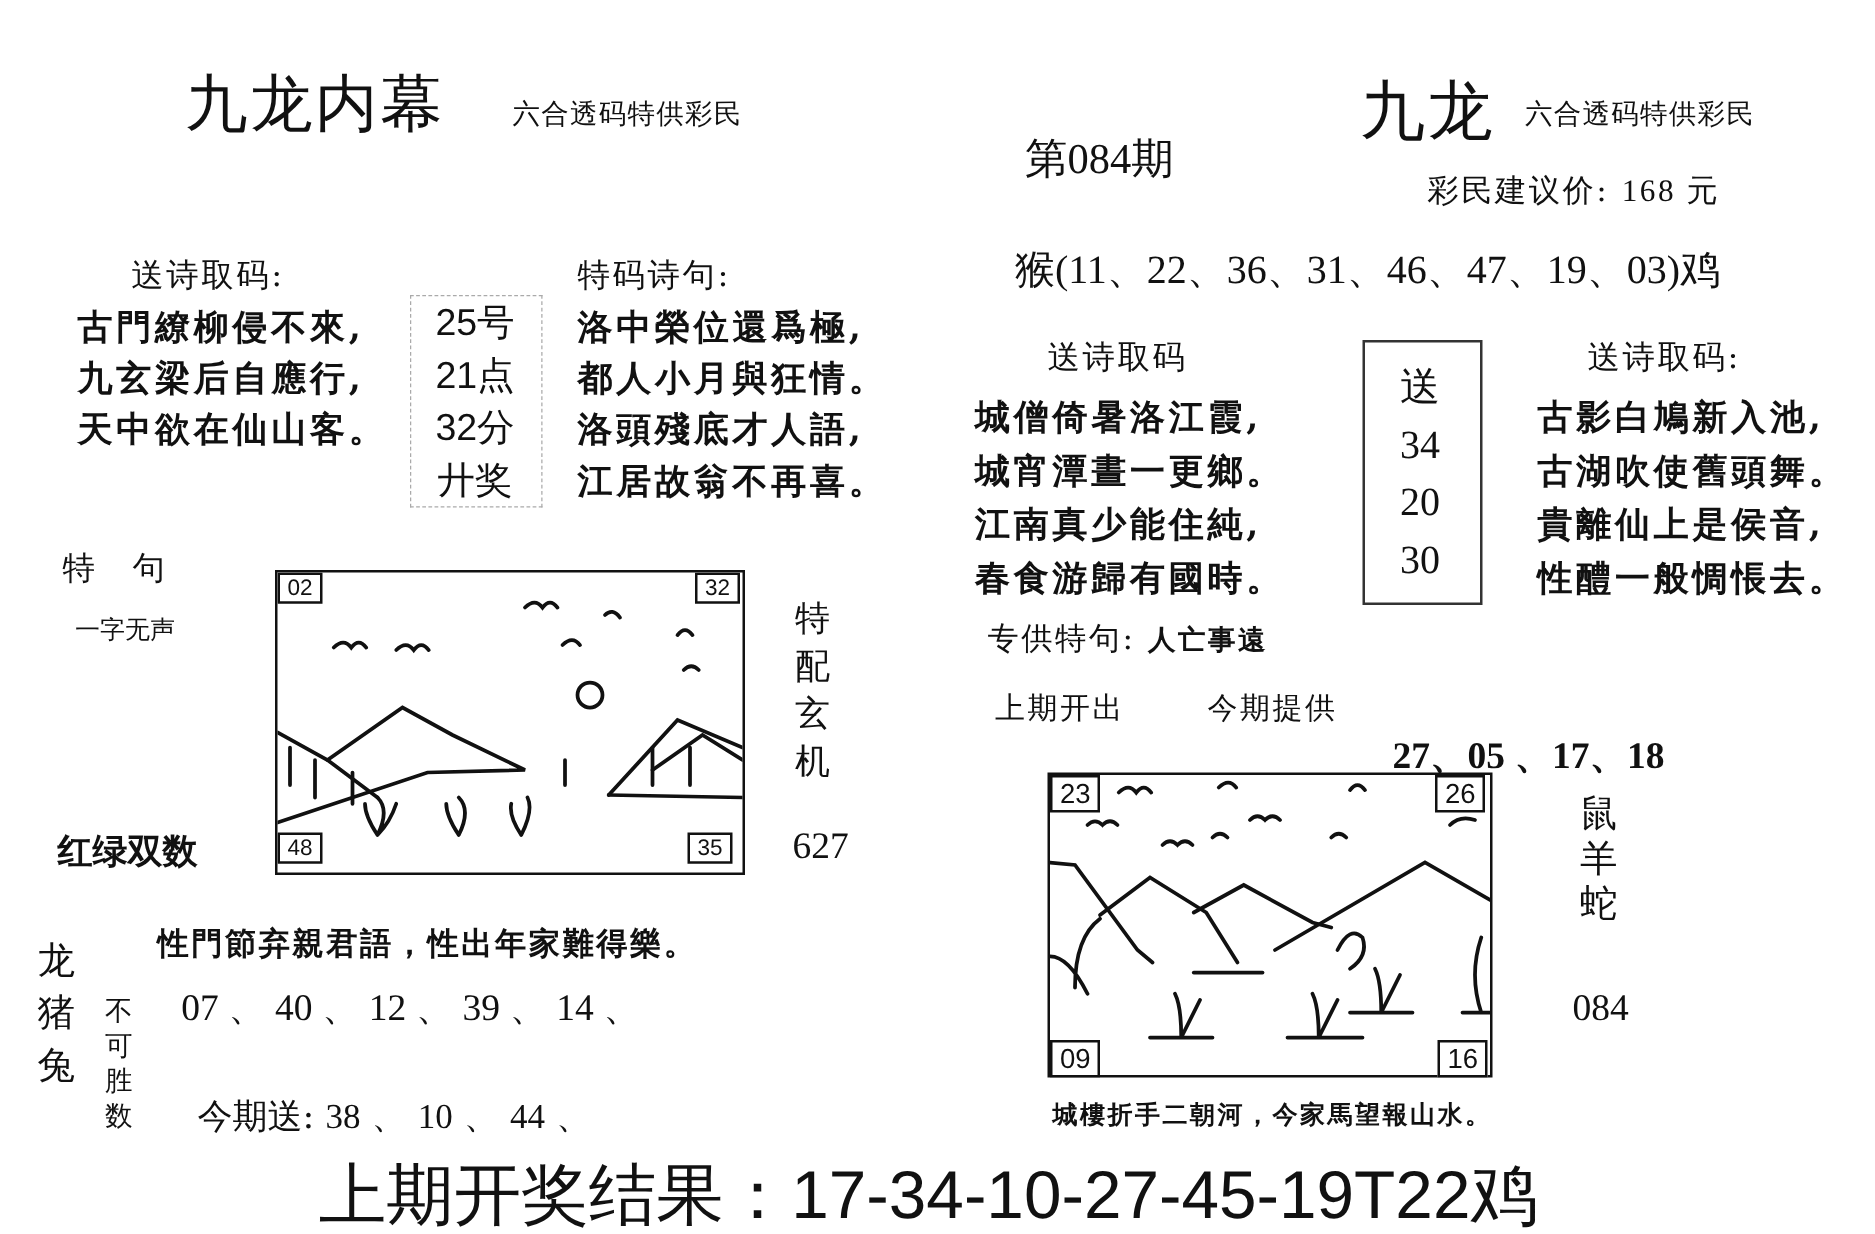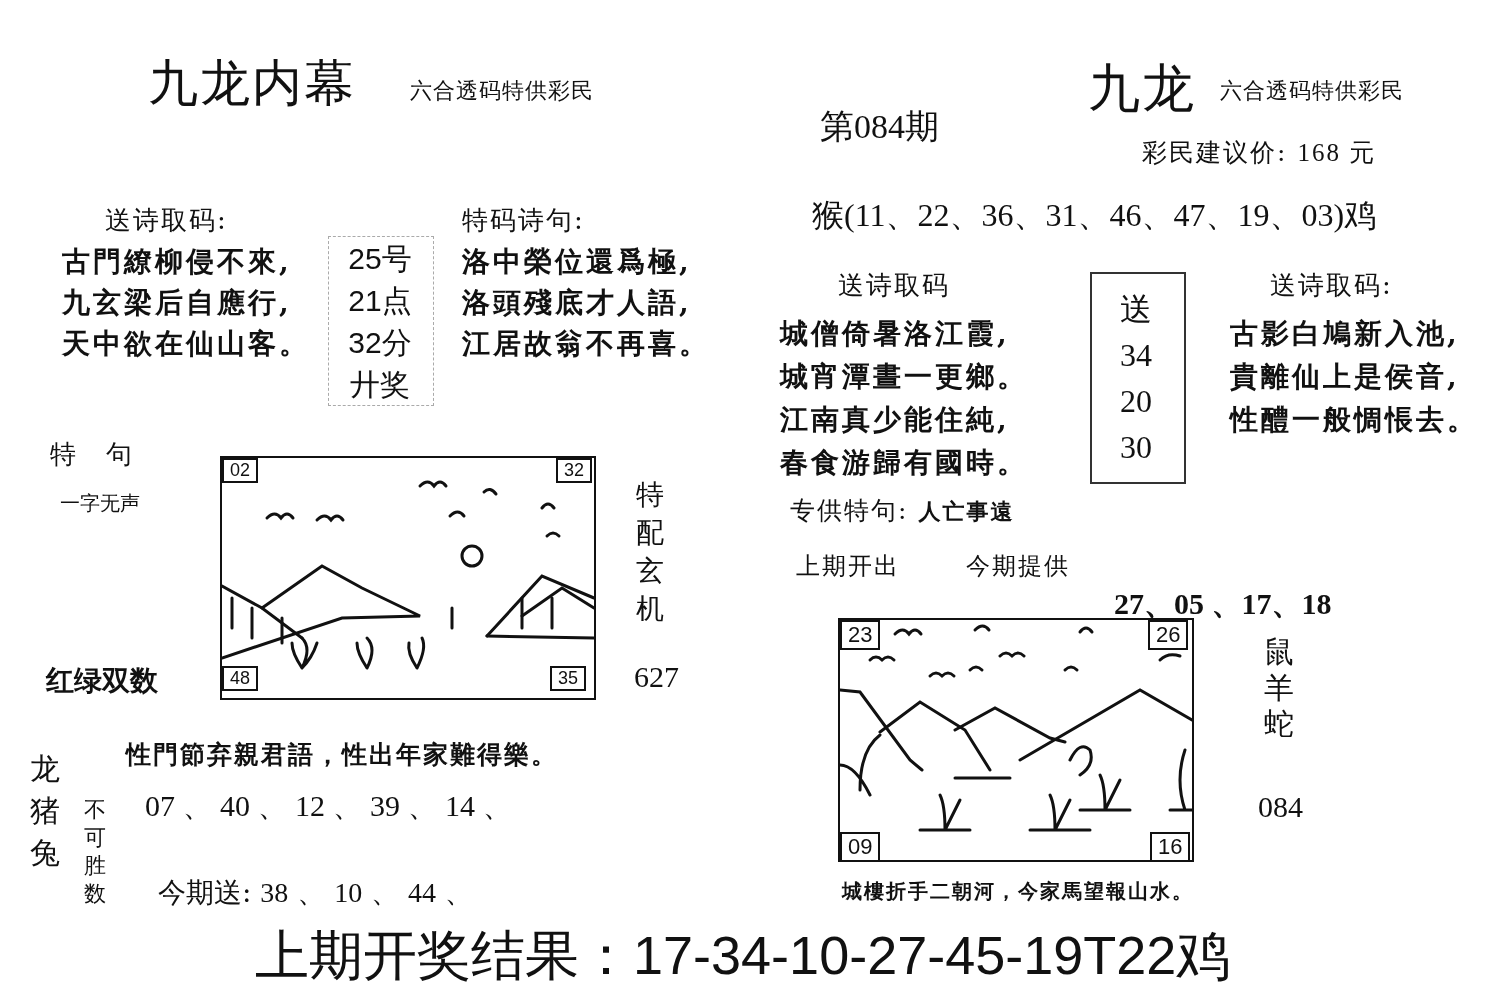--- a/index.html
+++ b/index.html
@@ -39,20 +39,21 @@
 <div class="box" style="left:328px;top:236px;width:104px;height:168px;border-color:#aaa;border-style:dashed;"></div>
 <div class="abs center-col" style="left:328px;top:238px;width:104px;font-family:'Liberation Sans',sans-serif;">
   <div>25号</div>
   <div>21点</div>
   <div>32分</div>
   <div>廾奖</div>
 </div>
 
 <div class="abs poem" style="left:462px;top:241px;">
   <div>洛中榮位還爲極,</div>
+  <div>都人小月與狂情。</div>
   <div>洛頭殘底才人語,</div>
   <div>江居故翁不再喜。</div>
 </div>
 
 <div class="abs label" style="left:50px;top:437px;white-space:pre;">特　句</div>
 <div class="abs" style="left:60px;top:490px;font-size:20px;">一字无声</div>
 <div class="abs" style="left:46px;top:662px;font-size:28px;font-weight:bold;text-align:center;">红绿双数</div>
 
 <div class="picture" style="left:220px;top:456px;width:372px;height:240px;">
   <svg width="372" height="240" viewBox="0 0 372 240">
@@ -141,20 +142,21 @@
 <div class="box" style="left:1090px;top:272px;width:92px;height:208px;border:2px solid #333;"></div>
 <div class="abs num" style="left:1090px;top:286px;width:92px;text-align:center;font-size:32px;line-height:46px;">
   <div>送</div>
   <div>34</div>
   <div>20</div>
   <div>30</div>
 </div>
 
 <div class="abs poem" style="left:1230px;top:312px;line-height:43px;">
   <div style="height:43px">古影白鳩新入池,</div>
+  <div style="height:43px">古湖吹使舊頭舞。</div>
   <div style="height:43px">貴離仙上是侯音,</div>
   <div style="height:43px">性醴一般惆悵去。</div>
 </div>
 
 <div class="abs" style="left:790px;top:494px;font-size:25px;letter-spacing:2px;">
   <span>专供特句:</span>
   <span style="font-weight:bold;font-size:22px;">人亡事遠</span>
 </div>
 <div class="abs" style="left:796px;top:550px;font-size:24px;letter-spacing:2px;">上期开出</div>
 <div class="abs" style="left:966px;top:550px;font-size:24px;letter-spacing:2px;">今期提供</div>

